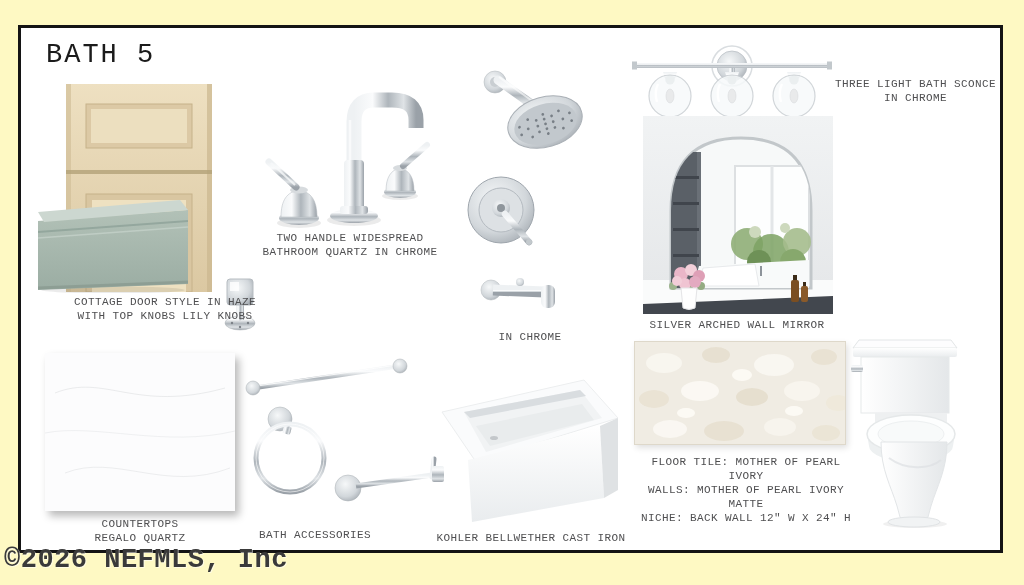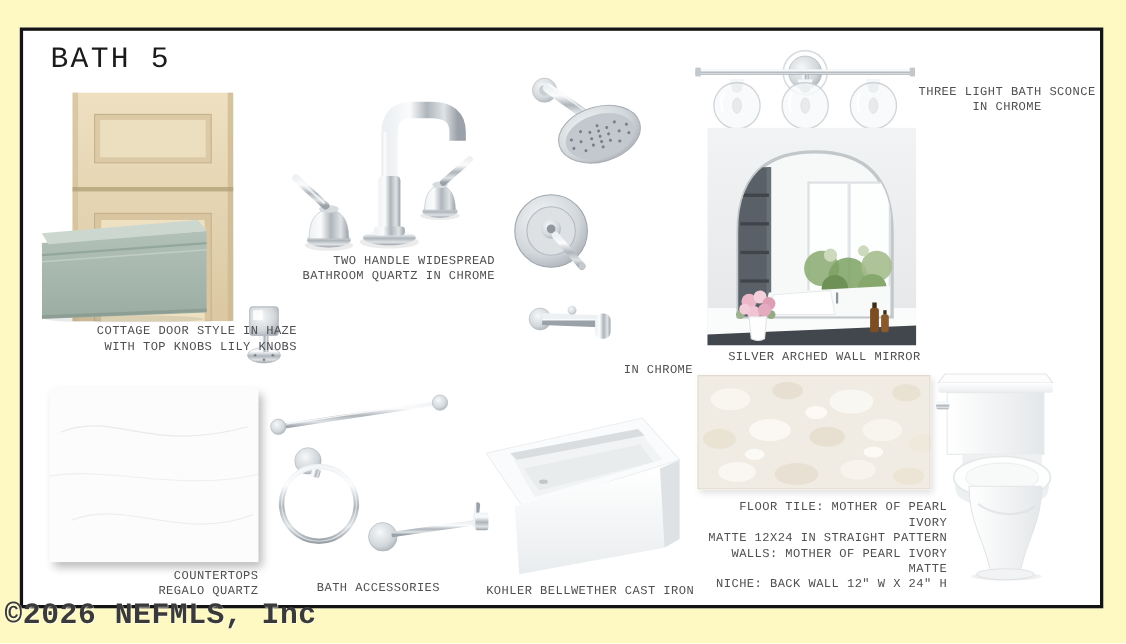--- a/index.html
+++ b/index.html
@@ -2,21 +2,21 @@
 <html><head>
 <meta charset="utf-8">
 <style>
   html,body{margin:0;padding:0;background:#ffffff;}
   #board{position:relative;width:1024px;height:585px;background:#fef9c3;overflow:hidden;
          font-family:Liberation Mono, monospace;}
   #frame{position:absolute;left:18px;top:25px;width:985px;height:528px;
          border:3px solid #141414;background:#ffffff;box-sizing:border-box;}
   .abs{position:absolute;}
   #title{left:46px;top:40px;font-size:27px;letter-spacing:2px;color:#1b1b1b;font-weight:400;}
-  .label{font-size:11px;line-height:14px;letter-spacing:.4px;color:#4f4f51;text-align:right;}
+  .label{font-size:11px;line-height:14px;letter-spacing:.4px;color:#4f4f51;text-align:center;}
   .label.left{text-align:center;}
   #quartz{left:45px;top:353px;width:190px;height:158px;background:#fcfcfd;
           box-shadow:4px 5px 8px rgba(0,0,0,.28);}
   #tile{left:634px;top:341px;width:212px;height:104px;box-shadow:2px 3px 6px rgba(0,0,0,.12);}
   #watermark{left:4px;top:545px;font-size:27px;font-weight:700;color:#3a3a3a;
              text-shadow:1px 1px 0 rgba(255,255,255,.55);letter-spacing:.5px;}
   svg{display:block;}
 </style>
 </head>
 <body>
@@ -346,21 +346,20 @@
         <ellipse cx="108" cy="34" rx="10" ry="6" fill="#fffdf8"></ellipse>
         <ellipse cx="52" cy="72" rx="9" ry="5" fill="#fffdf8"></ellipse>
         <ellipse cx="160" cy="70" rx="9" ry="5" fill="#fffdf8"></ellipse>
       </g>
       <rect x=".5" y=".5" width="211" height="103" fill="none" stroke="#ded8ca"></rect>
     </svg>
   </div>
 
   <div class="abs label" style="left:631px;top:455px;width:230px">
     <div>FLOOR TILE: MOTHER OF PEARL IVORY</div>
-    <div>MATTE 12X24 IN STRAIGHT PATTERN</div>
     <div>WALLS: MOTHER OF PEARL IVORY MATTE</div>
     <div>NICHE: BACK WALL 12" W X 24" H</div>
   </div>
 
   <svg class="abs" style="left:845px;top:338px" width="120" height="190" viewBox="0 0 120 190">
     <ellipse cx="70" cy="186" rx="32" ry="4" fill="#000" opacity=".06"></ellipse>
     <polygon points="8,10 112,10 106,2 14,2" fill="#fdfdfe" stroke="#e3e6e7"></polygon>
     <rect x="8" y="10" width="104" height="9" rx="2" fill="url(#whiteG)"></rect>
     <rect x="16" y="19" width="88" height="56" fill="url(#tankG)" stroke="#e6e9ea"></rect>
     <rect x="6" y="27" width="12" height="7" rx="2" fill="url(#chrV)"></rect>

